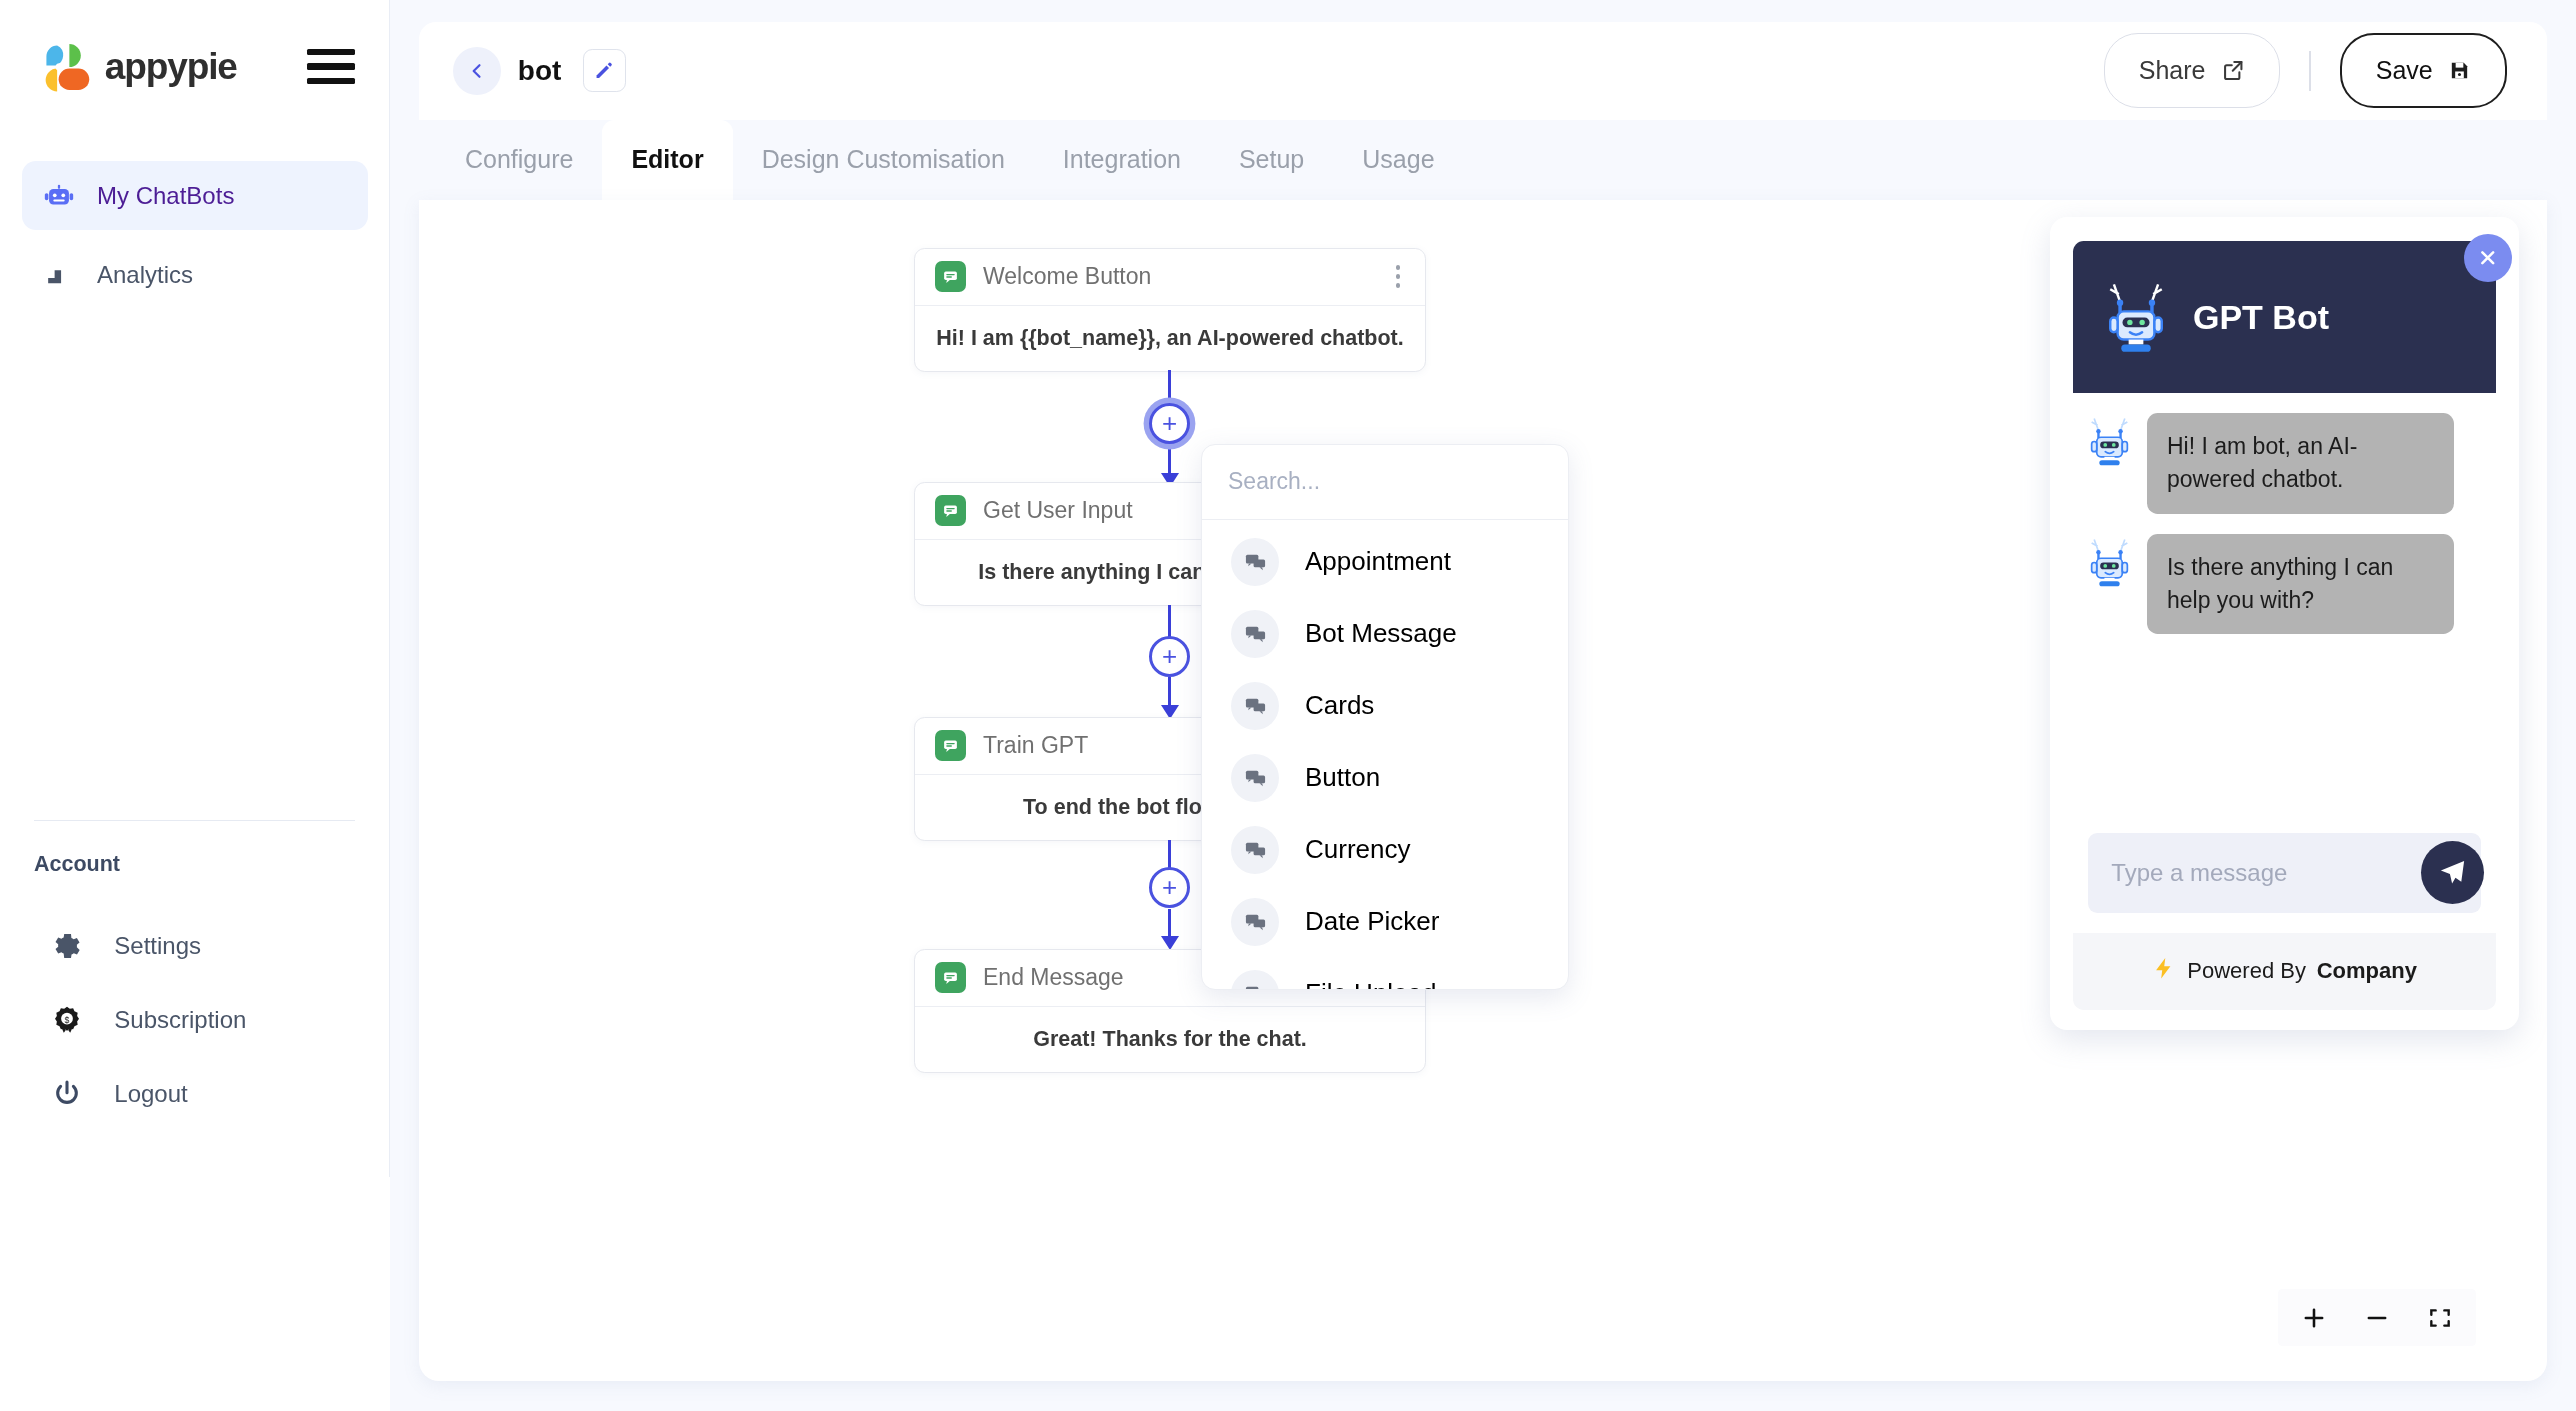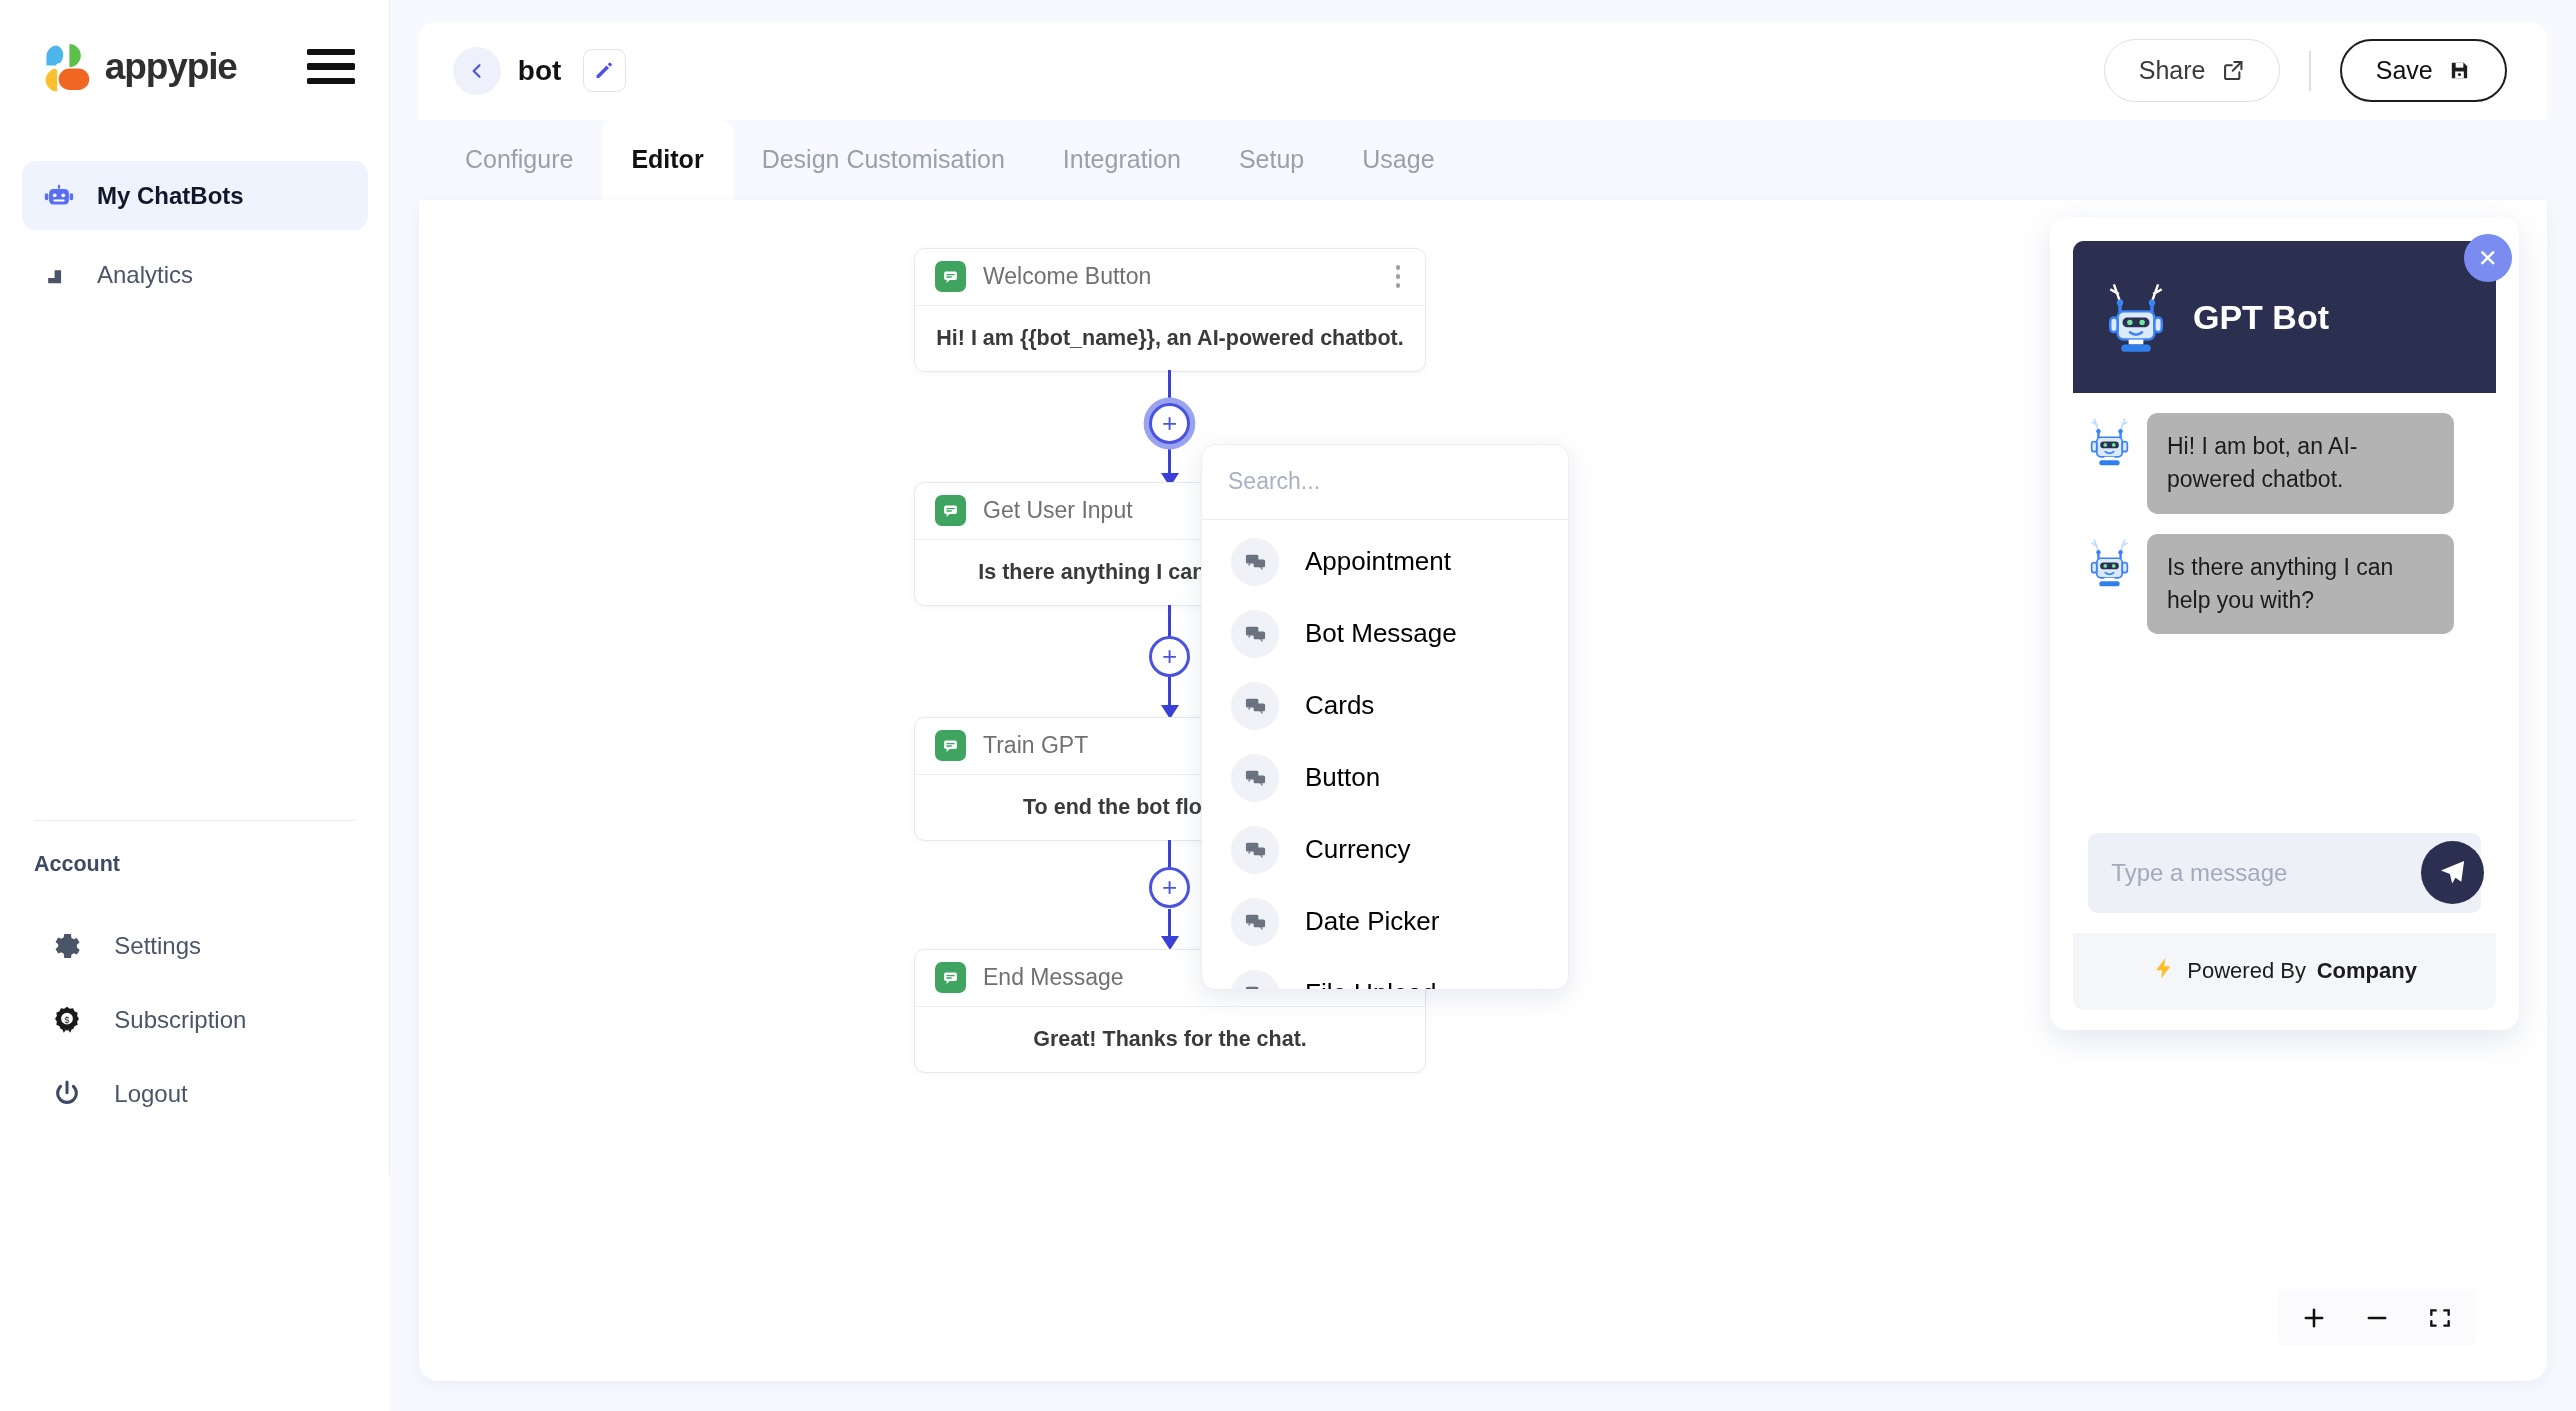--- a/index.html
+++ b/index.html
@@ -36,21 +36,21 @@
 
   .nav { margin-top: 60px; padding: 0 21.5px; }
   .nav-item {
     display:flex; align-items:center; gap: 21.5px;
     height: 69px; padding: 0 20px;
     border-radius: 14px;
     color: #4a5568; font-size: 24px;
     cursor: pointer;
     margin-bottom: 10.7px;
   }
-  .nav-item.active { background: #eef3fe; color: #0f172a; font-weight: 700; align-items: center; }
+  .nav-item.active { background: #eef3fe; color: #4c1d95; font-weight: 400; align-items: center; }
   .nav-icon { width: 34px; height: 34px; display:flex; align-items:center; justify-content:center; flex:0 0 34px; }
 
   .account-section {
     position: absolute; left: 0; right: 0; bottom: 0;
     padding: 0 34px 46px 34px;
   }
   .account-divider { height: 1.5px; background: #e6eaf2; margin-bottom: 31px; }
   .account-title { font-size: 21.5px; font-weight: 700; color: #3d4a63; margin-bottom: 32px; }
   .account-item {
     display:flex; align-items:center; gap: 30px;
@@ -83,21 +83,21 @@
   }
   .bot-title { font-size: 28px; font-weight: 700; color:#111; margin: 0 10.7px 0 6.1px; }
   .edit-btn {
     width: 43px; height: 43px; border:1.5px solid #dfe3ec; border-radius: 9.2px;
     display:flex; align-items:center; justify-content:center; cursor:pointer;
     background:#fff;
   }
   .actions { display:flex; align-items:center; gap: 0; }
   .btn {
     display:flex; align-items:center; gap: 15.3px;
-    height: 63px; padding: 12px 34px; border-radius: 34px;
+    height: 75px; padding: 12px 34px; border-radius: 34px;
     font-size: 25px; color:#3a3a3a; cursor:pointer; background:#fff;
   }
   .btn-share { border: 1.5px solid #dcdfe8; }
   .btn-save { border: 2.3px solid #1e1e1e; color:#111; }
   .btn-sep { width:1.5px; height:40px; background:#dcdfe8; margin: 0 29px; }
 
   .tabs {
     margin: 0 29px; height: 80px;
     background: #f7f9fe;
     display:flex; align-items:flex-end; gap: 0;

